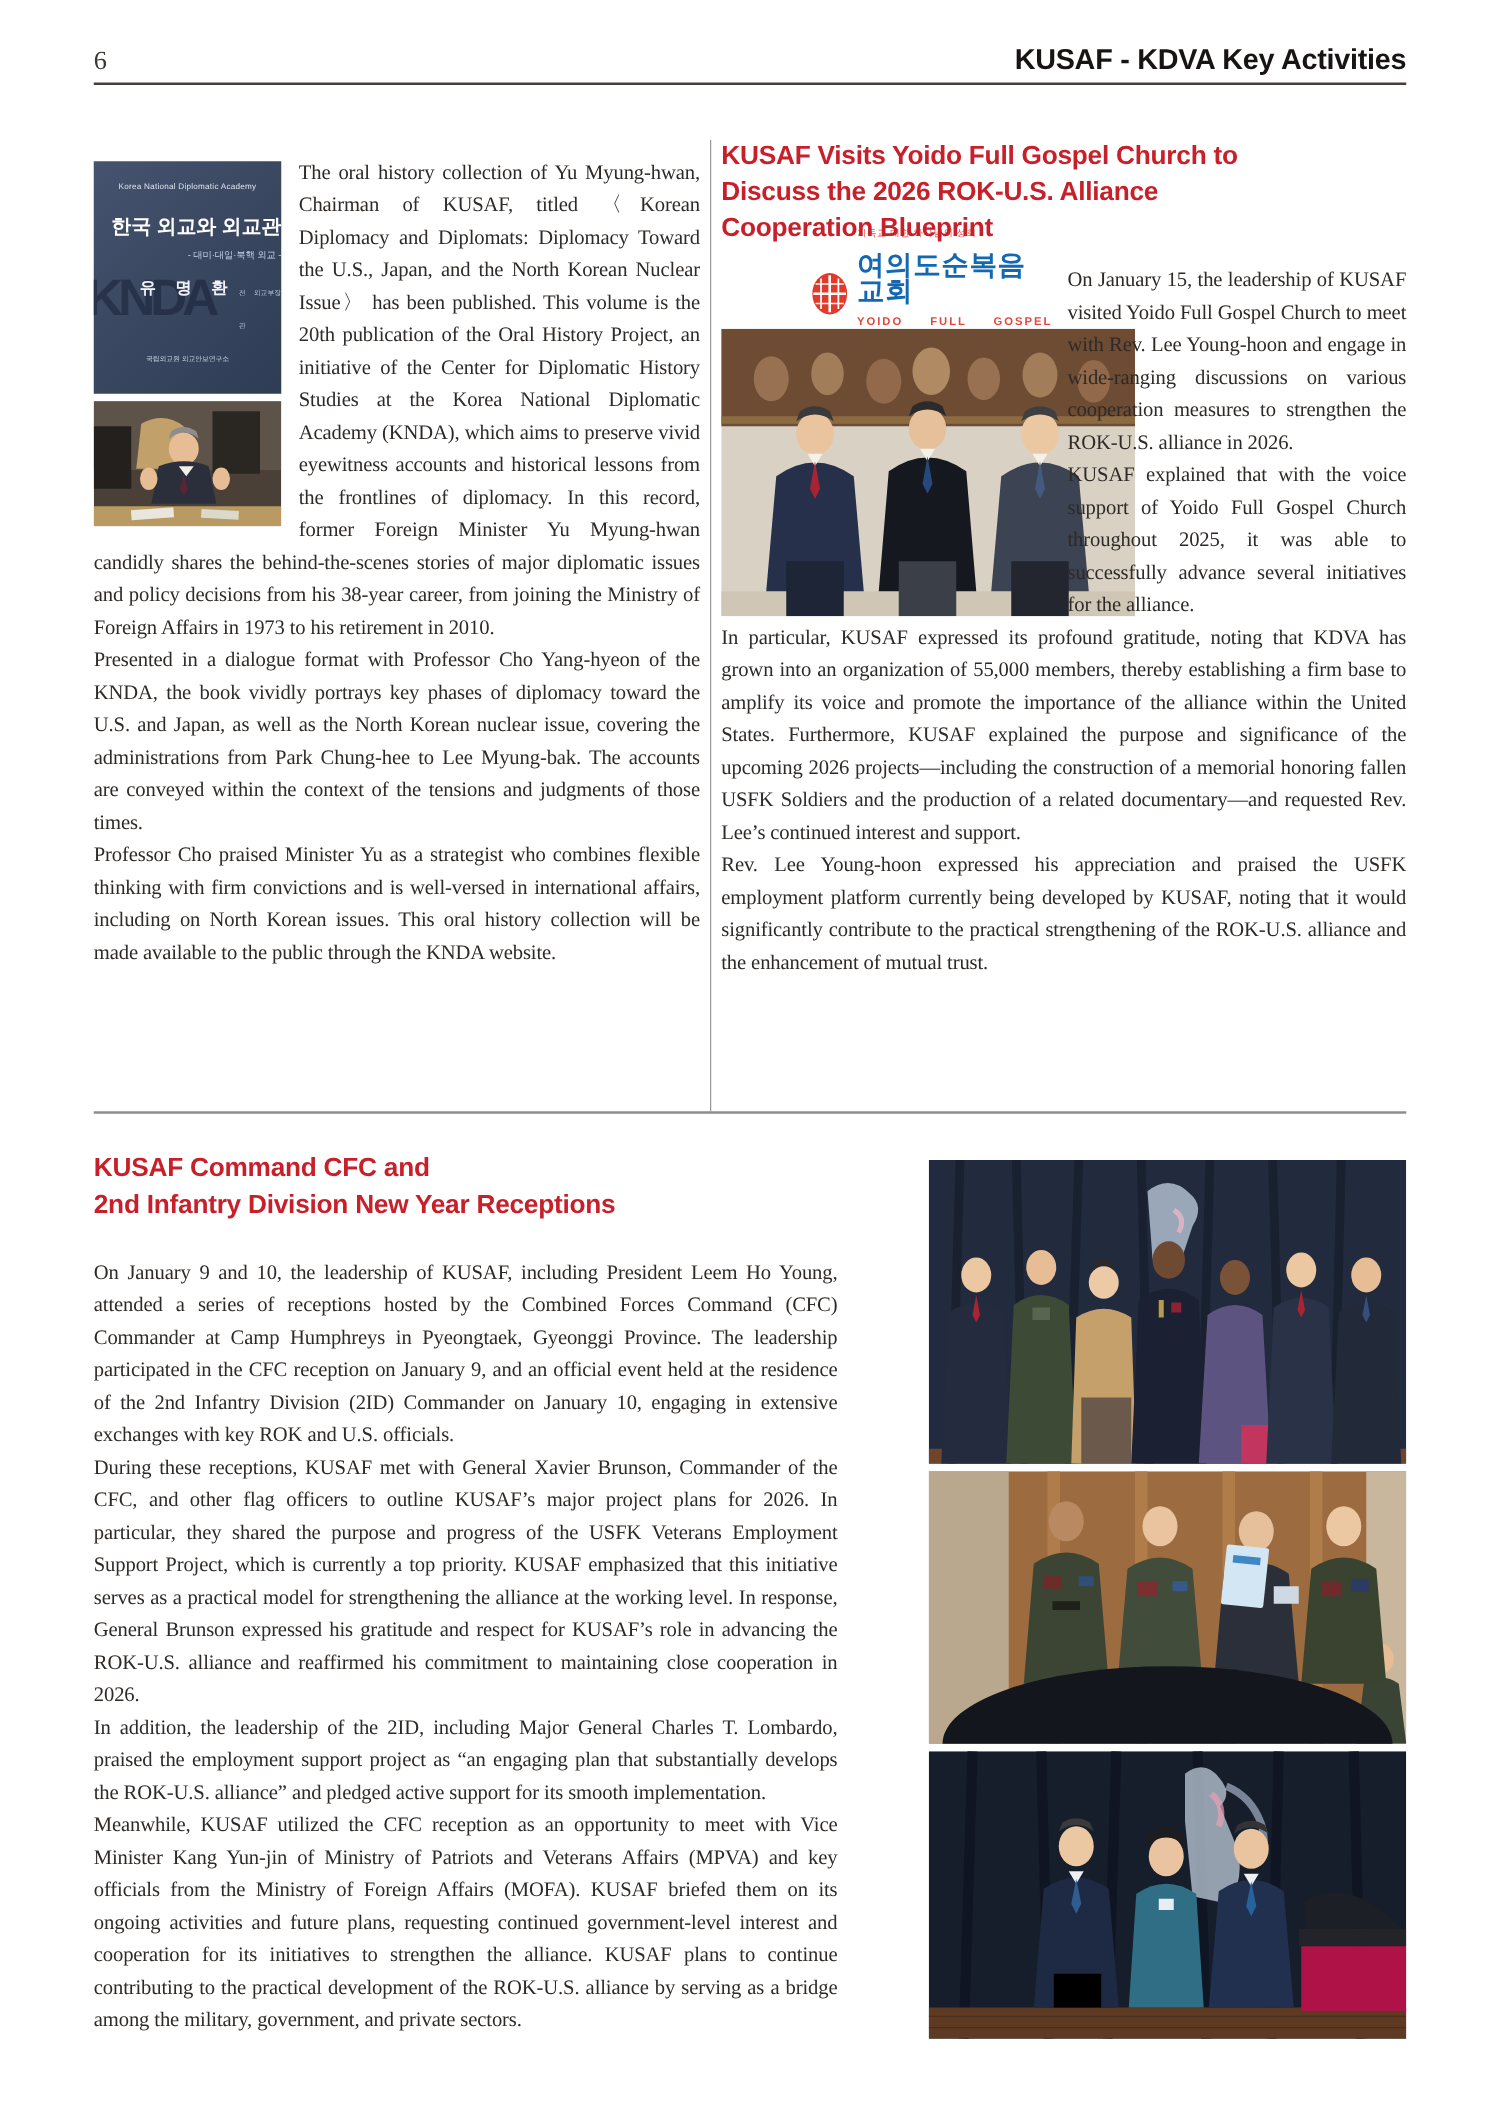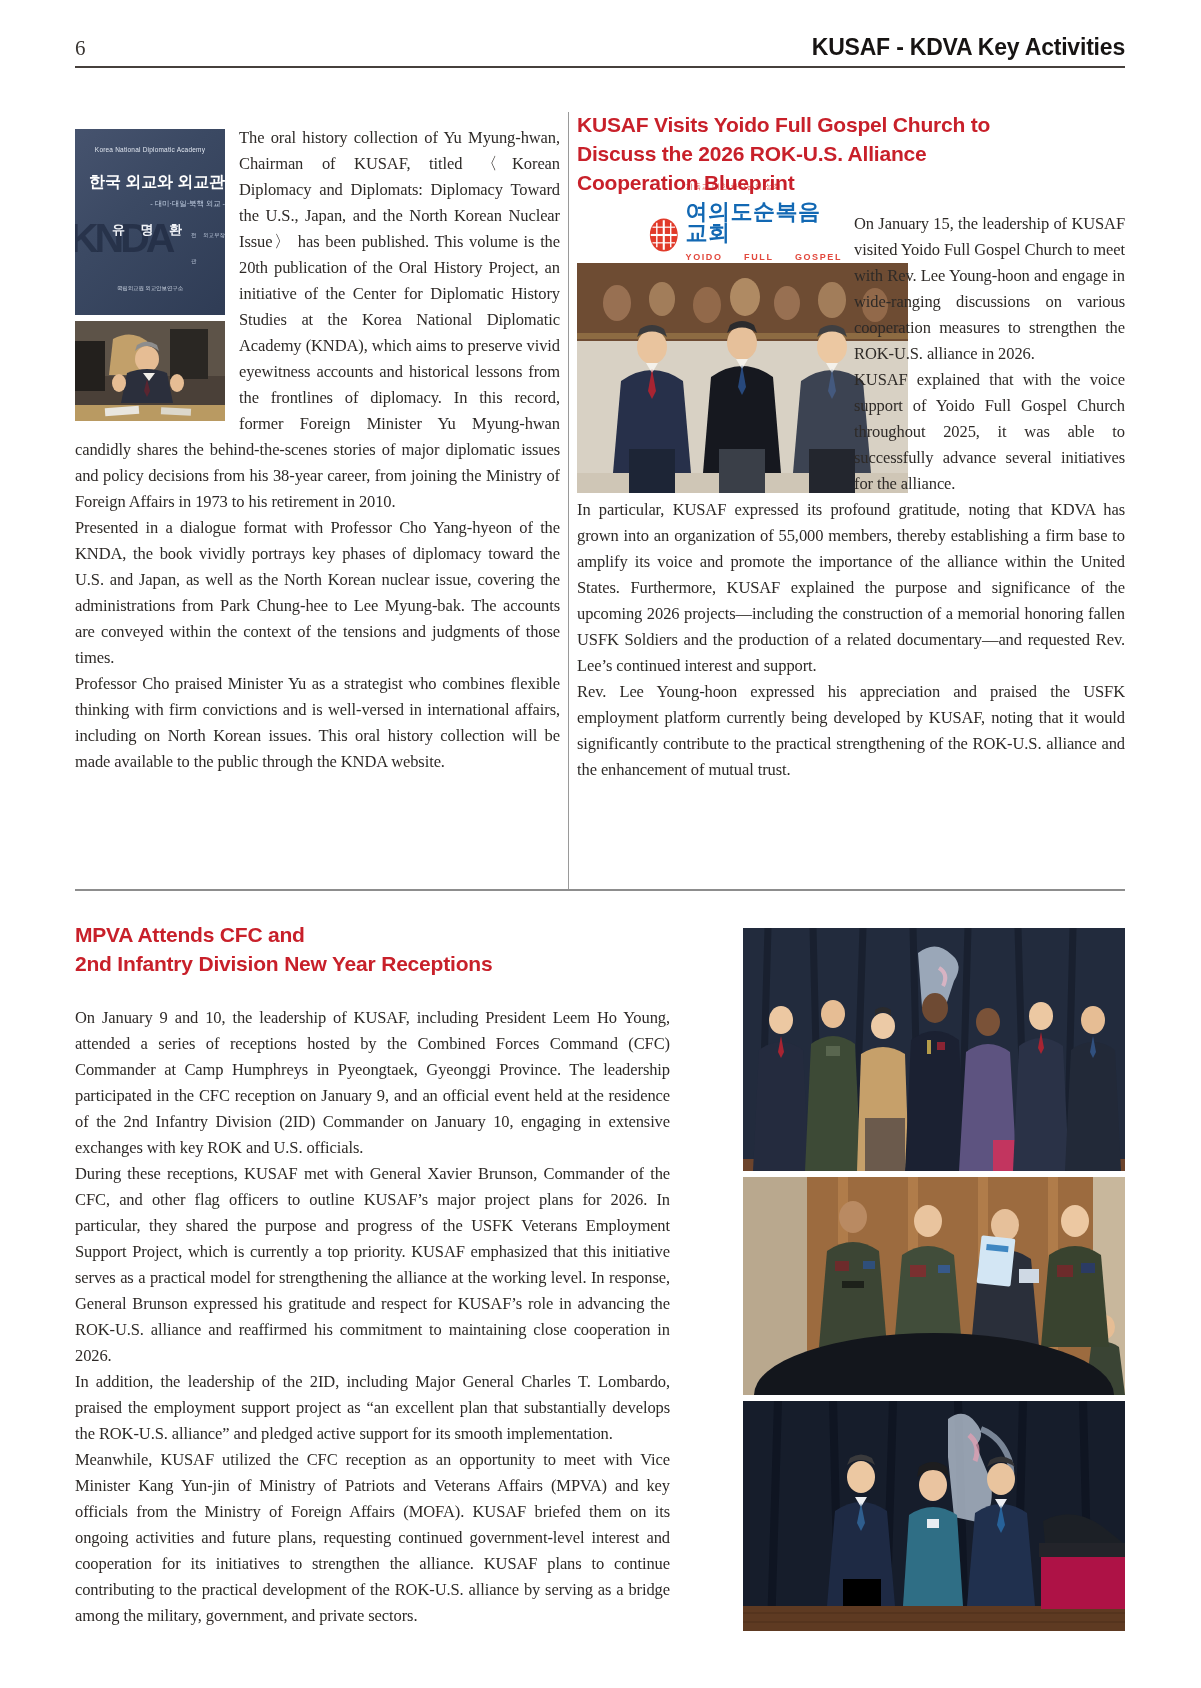--- a/index.html
+++ b/index.html
@@ -183,27 +183,27 @@
     <p>In particular, KUSAF expressed its profound gratitude, noting that KDVA has grown into an organization of 55,000 members, thereby establishing a firm base to amplify its voice and promote the importance of the alliance within the United States. Furthermore, KUSAF explained the purpose and significance of the upcoming 2026 projects—including the construction of a memorial honoring fallen USFK Soldiers and the production of a related documentary—and requested Rev. Lee’s continued interest and support.</p>
     <p>Rev. Lee Young-hoon expressed his appreciation and praised the USFK employment platform currently being developed by KUSAF, noting that it would significantly contribute to the practical strengthening of the ROK-U.S. alliance and the enhancement of mutual trust.</p>
   </div>
 </div>
 
 <div class="mid-rule"></div>
 
 <div class="bottom">
   <div class="bottom-left">
     <h2 class="art-title">
-      <span>MPVA Attends CFC and</span><br>
+      <span>KUSAF Command CFC and</span><br>
       <span>2nd Infantry Division New Year Receptions</span>
     </h2>
     <div class="body-txt">
       <p>On January 9 and 10, the leadership of KUSAF, including President Leem Ho Young, attended a series of receptions hosted by the Combined Forces Command (CFC) Commander at Camp Humphreys in Pyeongtaek, Gyeonggi Province. The leadership participated in the CFC reception on January 9, and an official event held at the residence of the 2nd Infantry Division (2ID) Commander on January 10, engaging in extensive exchanges with key ROK and U.S. officials.</p>
       <p>During these receptions, KUSAF met with General Xavier Brunson, Commander of the CFC, and other flag officers to outline KUSAF’s major project plans for 2026. In particular, they shared the purpose and progress of the USFK Veterans Employment Support Project, which is currently a top priority. KUSAF emphasized that this initiative serves as a practical model for strengthening the alliance at the working level. In response, General Brunson expressed his gratitude and respect for KUSAF’s role in advancing the ROK-U.S. alliance and reaffirmed his commitment to maintaining close cooperation in 2026.</p>
-      <p>In addition, the leadership of the 2ID, including Major General Charles T. Lombardo, praised the employment support project as “an excellent plan that substantially develops the ROK-U.S. alliance” and pledged active support for its smooth implementation.</p>
+      <p>In addition, the leadership of the 2ID, including Major General Charles T. Lombardo, praised the employment support project as “an engaging plan that substantially develops the ROK-U.S. alliance” and pledged active support for its smooth implementation.</p>
       <p>Meanwhile, KUSAF utilized the CFC reception as an opportunity to meet with Vice Minister Kang Yun-jin of Ministry of Patriots and Veterans Affairs (MPVA) and key officials from the Ministry of Foreign Affairs (MOFA). KUSAF briefed them on its ongoing activities and future plans, requesting continued government-level interest and cooperation for its initiatives to strengthen the alliance. KUSAF plans to continue contributing to the practical development of the ROK-U.S. alliance by serving as a bridge among the military, government, and private sectors.</p>
     </div>
   </div>
 
   <div class="bottom-photos">
 
     <svg width="382" height="243" viewBox="0 0 382 243">
       <rect width="382" height="243" fill="#222b3d"></rect>
       <g stroke="#19202f" stroke-width="7">
         <line x1="25" y1="0" x2="18" y2="243"></line>

